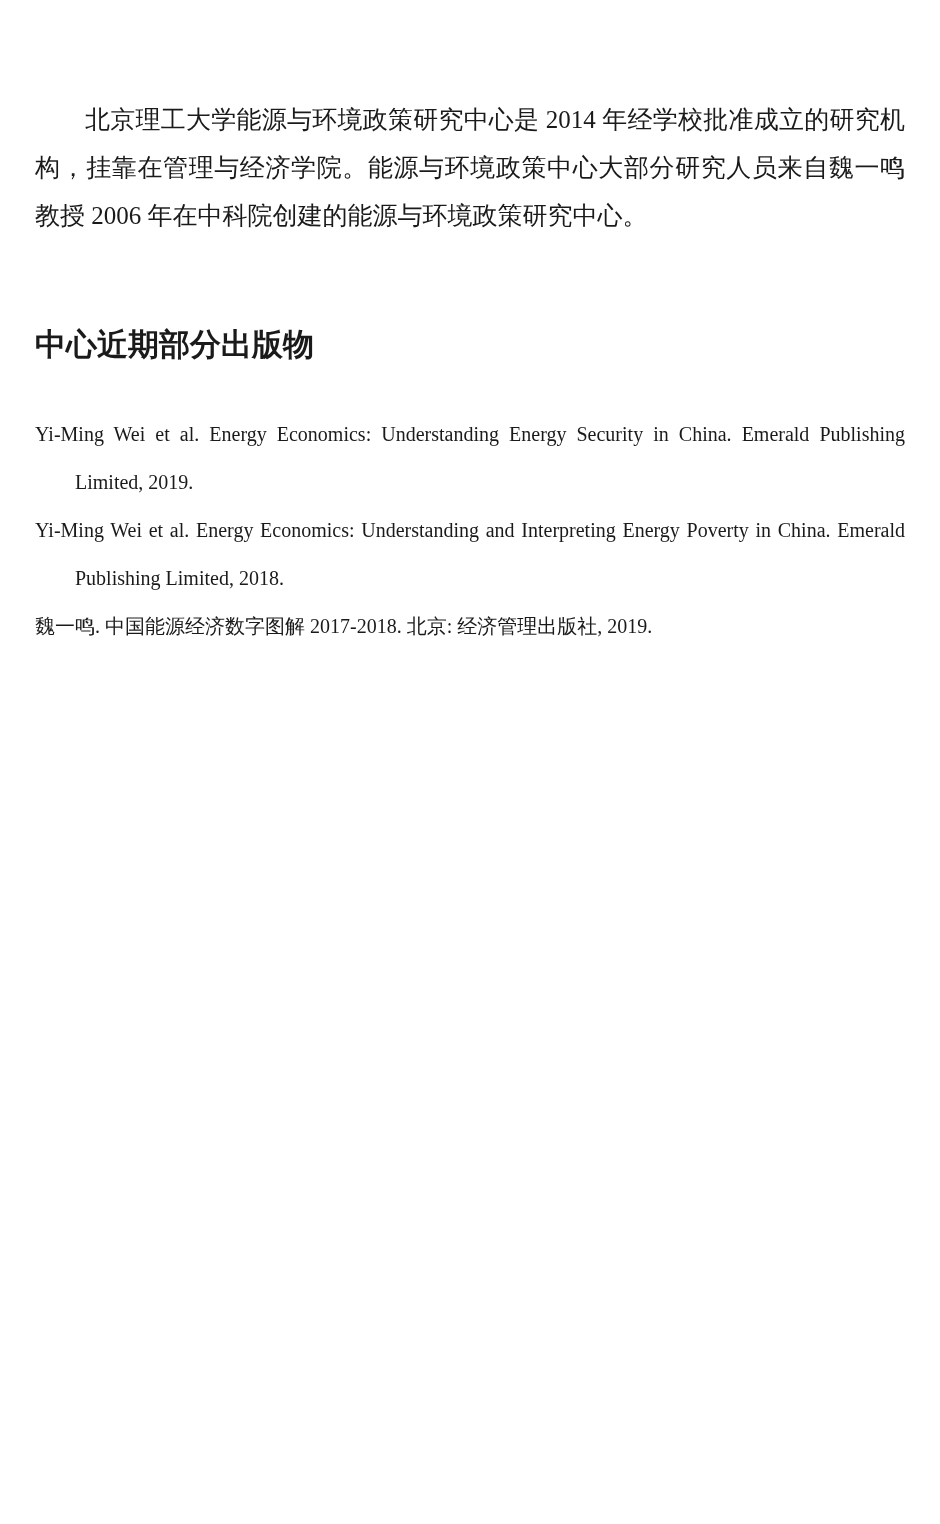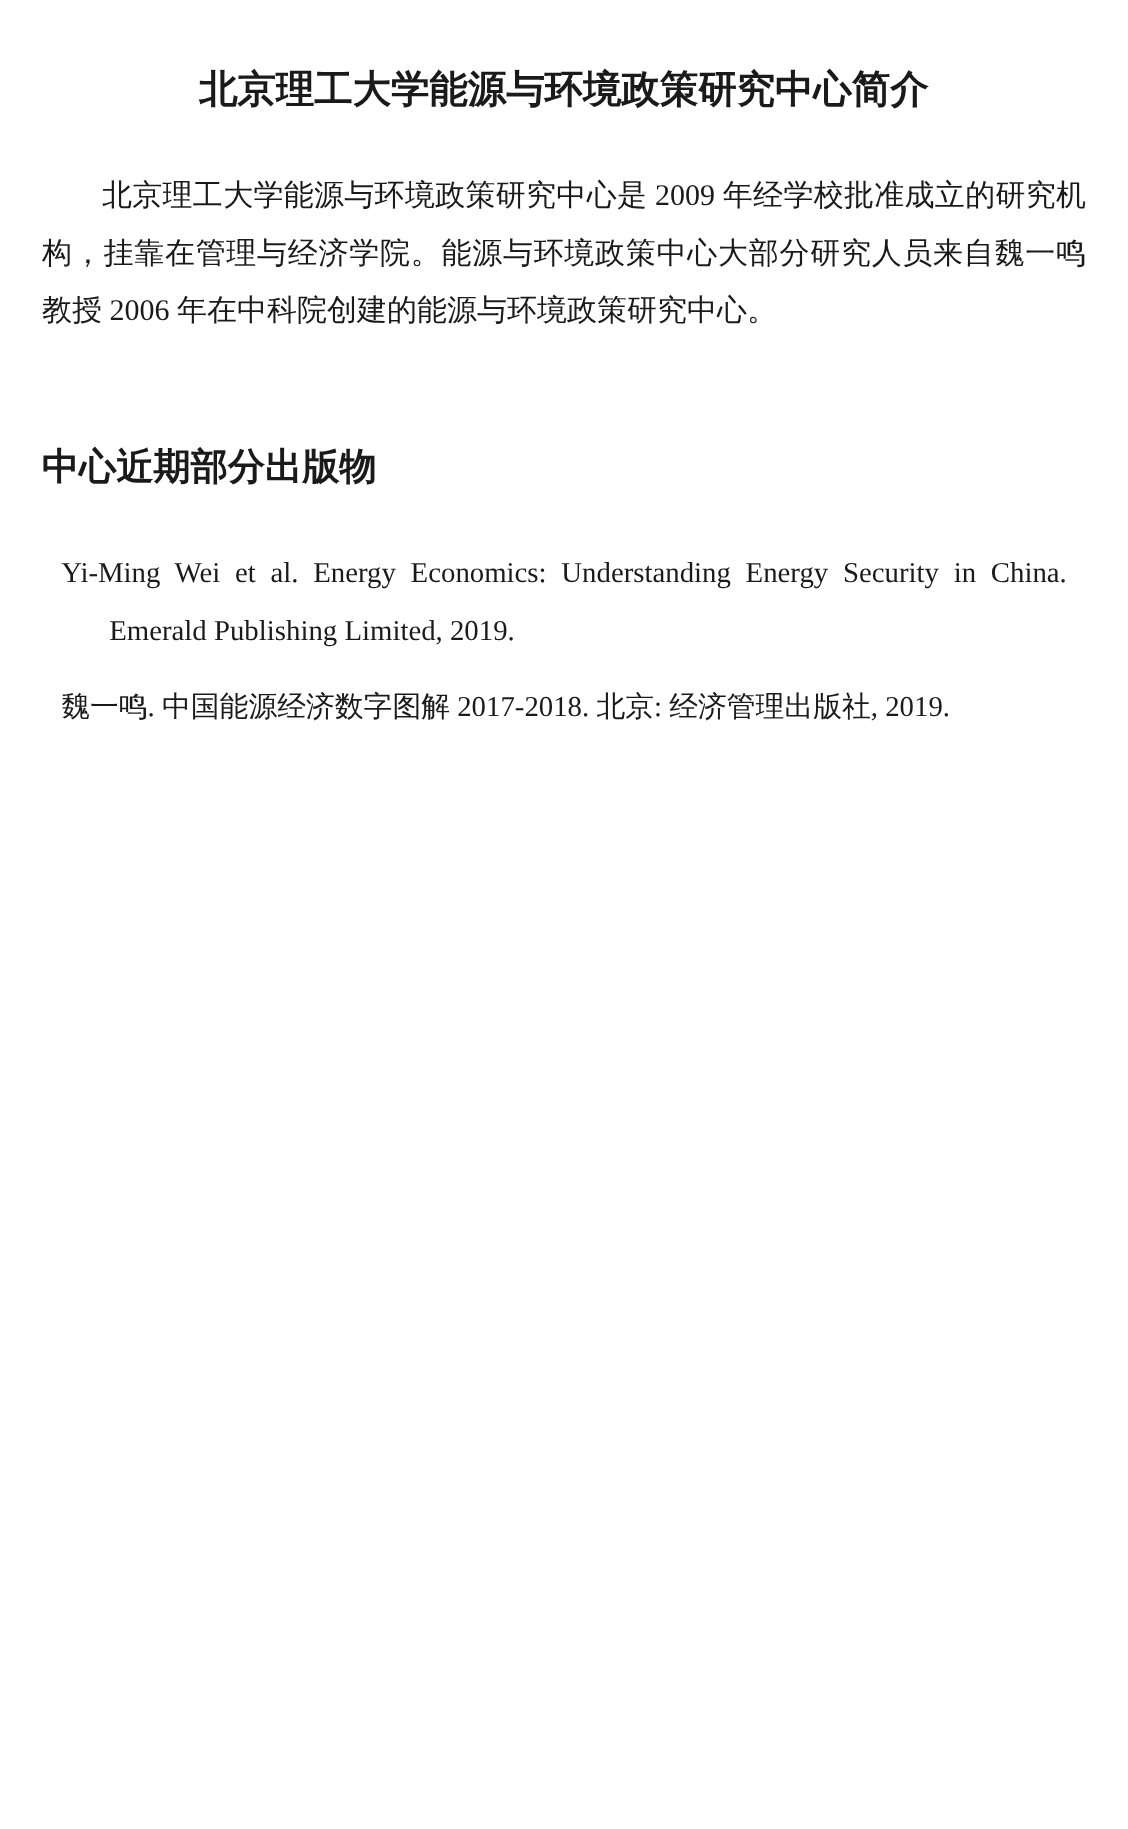--- a/index.html
+++ b/index.html
@@ -44,38 +44,38 @@
     margin: 83px 0 0 0;
     font-family: "Liberation Sans", "DejaVu Sans", sans-serif;
     font-weight: 700;
     font-size: 31px;
     line-height: 44px;
   }
   .pub-list {
     margin-top: 43px;
   }
   .pub-item {
-    margin: 16px;
-    font-size: 24px;
+    margin: 0;
+    font-size: 20px;
     line-height: 48px;
     text-align: justify;
     padding-left: 40px;
     text-indent: -40px;
   }
 </style>
 </head>
 <body>
 
 <div class="page">
 
-  <h1 class="doc-title">北京理工大学能源与环境政策研究中心简介</h1>
 
-  <p class="body-para first">北京理工大学能源与环境政策研究中心是 2009 年经学校批准成立的研究机构，挂靠在管理与经济学院。能源与环境政策中心大部分研究人员来自魏一鸣教授 2006 年在中科院创建的能源与环境政策研究中心。</p>
+  <p class="body-para first">北京理工大学能源与环境政策研究中心是 2014 年经学校批准成立的研究机构，挂靠在管理与经济学院。能源与环境政策中心大部分研究人员来自魏一鸣教授 2006 年在中科院创建的能源与环境政策研究中心。</p>
 
 
   <h2 class="section-title">中心近期部分出版物</h2>
 
   <div class="pub-list">
     <p class="pub-item pub-en">Yi-Ming Wei et al. Energy Economics: Understanding Energy Security in China. Emerald Publishing Limited, 2019.</p>
+    <p class="pub-item pub-en">Yi-Ming Wei et al. Energy Economics: Understanding and Interpreting Energy Poverty in China. Emerald Publishing Limited, 2018.</p>
     <p class="pub-item pub-cn">魏一鸣. 中国能源经济数字图解 2017-2018. 北京: 经济管理出版社, 2019.</p>
   </div>
 
 </div>
 
 </body></html>

